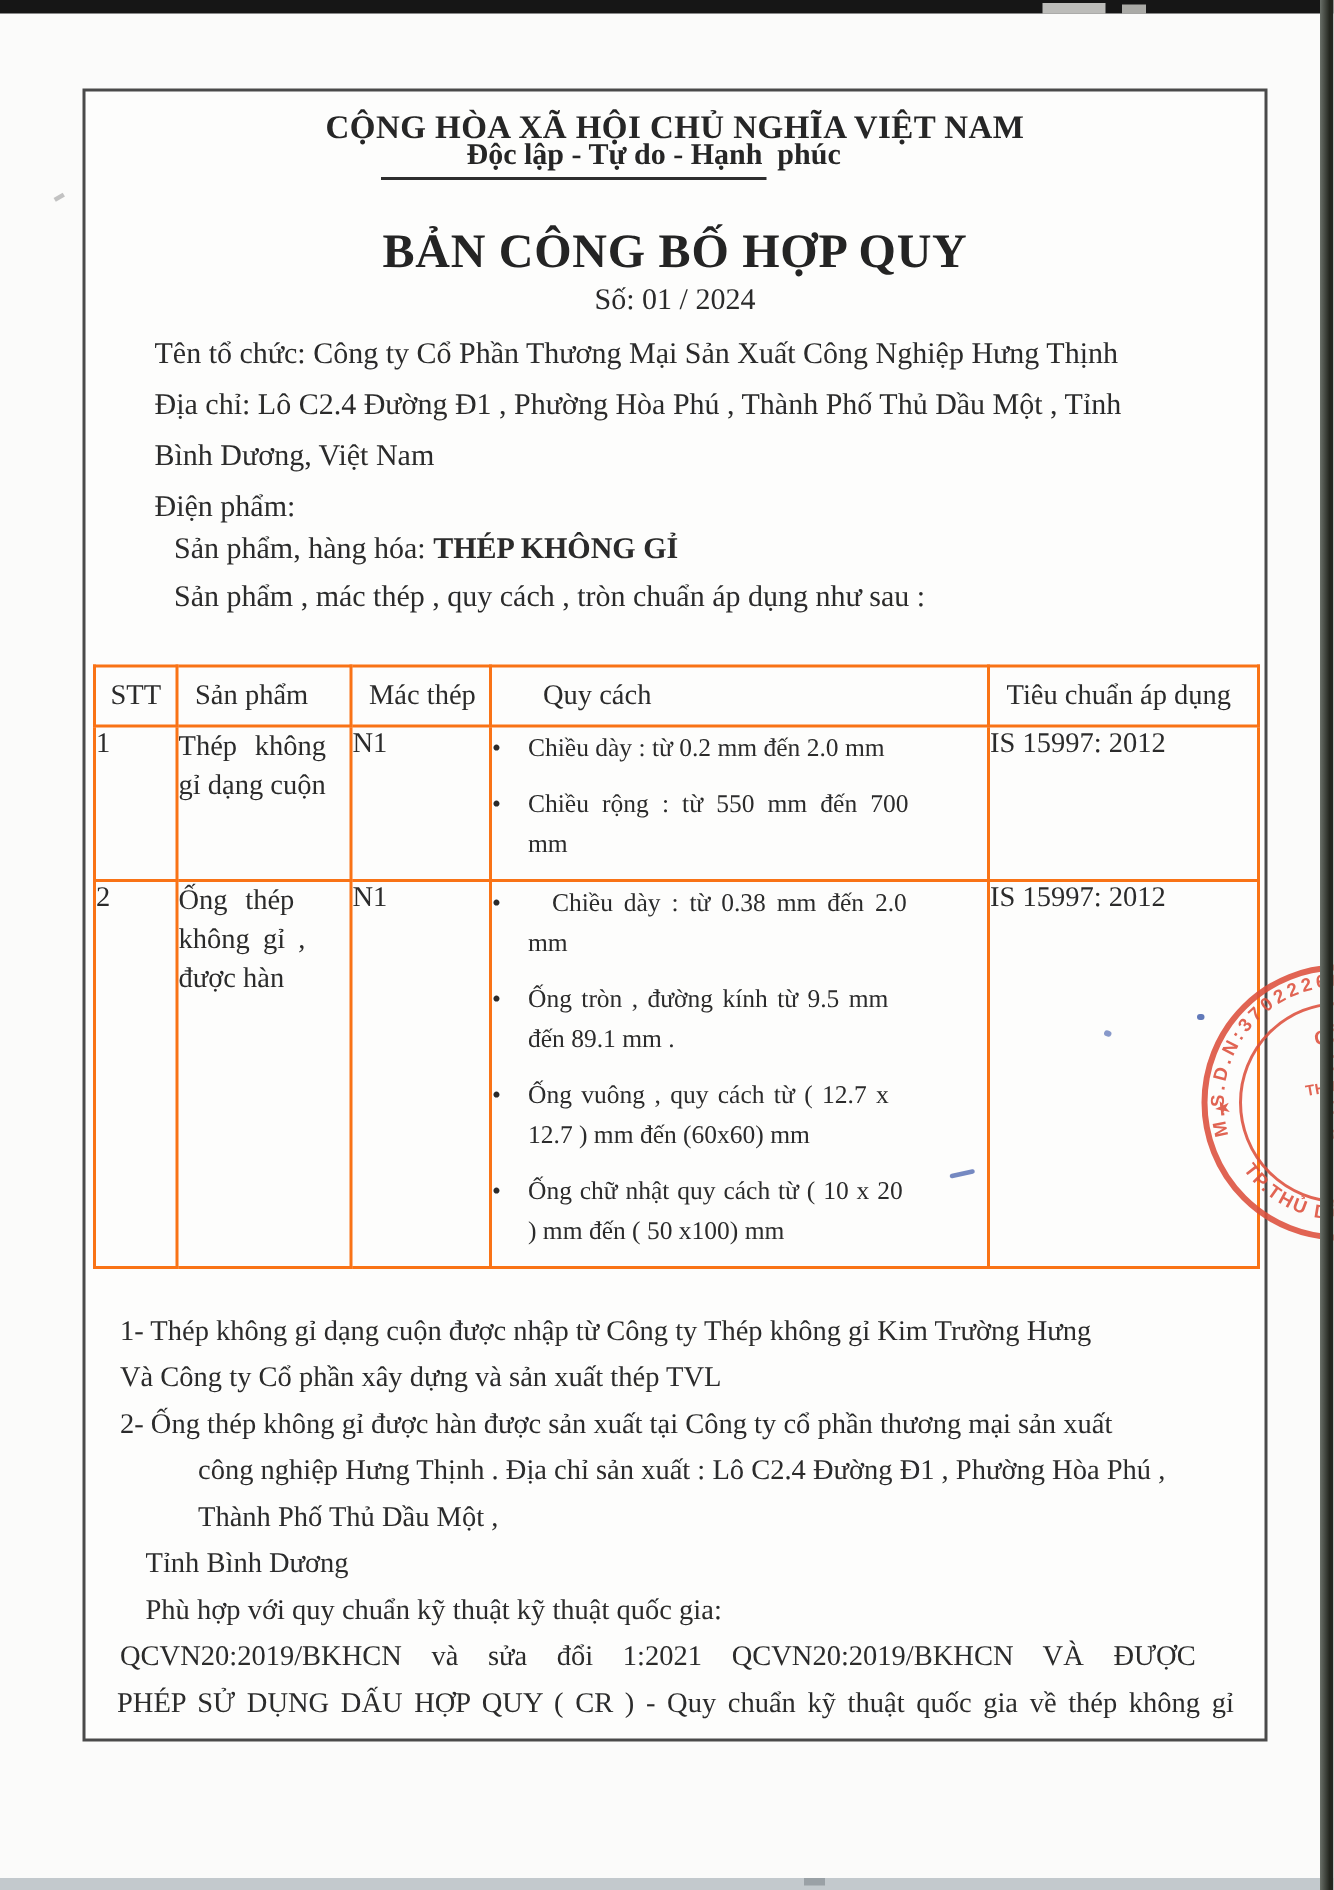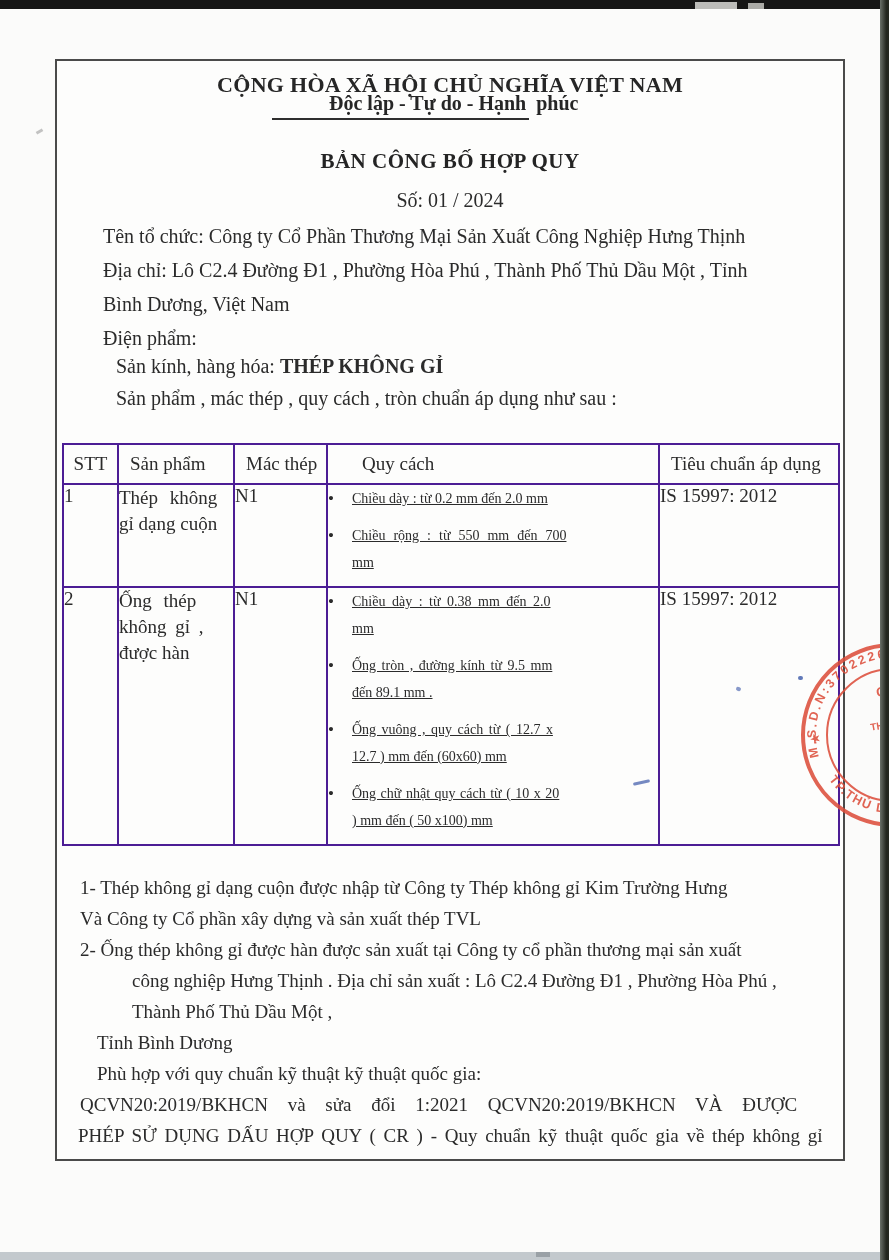--- a/index.html
+++ b/index.html
@@ -21,54 +21,54 @@
 
   
   .page{
     position:absolute;left:55px;top:59px;width:790px;height:1102px;
     border:2px solid #4a4a4a;background:#fdfdfc;box-sizing:border-box;z-index:10;
   }
   .abs{position:absolute;}
   .center{left:0;width:100%;text-align:center;}
 
   .nat1{top:11px;font-weight:bold;font-size:22px;letter-spacing:.3px;color:#262626;}
-  .nat2{left:215px;top:31px;font-weight:bold;font-size:20px;white-space:nowrap;color:#262626;}
+  .nat2{left:197px;top:31px;font-weight:bold;font-size:20px;white-space:nowrap;color:#262626;}
   .nat2 .u{display:inline-block;padding:0 3px 3px 57px;border-bottom:2.5px solid #2e2e2e;}
   .nat2 .rest{padding-left:7px;}
 
-  .doc-title{top:88px;font-weight:bold;font-size:21px;letter-spacing:.5px;color:#242424;}
+  .doc-title{top:88px;font-weight:bold;font-size:32px;letter-spacing:.5px;color:#242424;}
   .doc-number{top:128px;font-size:20px;}
 
   .info1{left:46px;top:158px;font-size:20px;line-height:34px;white-space:nowrap;}
   .info2{left:59px;top:289px;font-size:20px;line-height:32px;white-space:nowrap;}
   .bold{font-weight:bold;}
 
   
   table.spec{position:absolute;left:5px;top:382px;border-collapse:collapse;table-layout:fixed;width:776px;}
-  table.spec td,table.spec th{border:2px solid #4c1d95;vertical-align:top;font-weight:normal;
+  table.spec td,table.spec th{border:2px solid #f97316;vertical-align:top;font-weight:normal;
     font-size:19px;text-align:left;padding:0;color:#2b2b2b;}
   tr.hd{height:40px;}
   tr.r1{height:100px;}
   tr.r2{height:235px;}
   tr.hd th{vertical-align:middle;padding-left:11px;}
   tr.hd th.c{text-align:center;padding-left:0;}
   tr.hd th.qch{padding-left:34px;}
   td.stt{text-align:center;padding-top:11px;}
   td.sp{padding:10px 9px 0 10px;font-size:18px;line-height:26px;}
   td.sp .ws6{word-spacing:7px;}
   td.sp .ws4{word-spacing:4px;}
   td.mt{text-align:center;padding-top:11px;}
   td.qc{padding:11px 6px 0 34px;}
   .bi{display:flex;margin-bottom:10px;}
   .bi .dot{width:24px;flex:0 0 24px;font-size:17px;line-height:27px;}
-  .bi .bt{flex:1;font-size:14px;line-height:27px;text-decoration:underline;}
+  .bi .bt{flex:1;font-size:17px;line-height:27px;}
   .bl{white-space:nowrap;}
   .ws1{word-spacing:1px;}
   .ws2{word-spacing:2px;}
-  .ws3{word-spacing:3px;}
+  .ws3{word-spacing:3px;margin-left:16px;}
   .ws5{word-spacing:4.5px;}
   td.tc{padding:11px 4px 0 10px;}
 
   
   .notes{left:5px;top:811px;width:776px;font-size:19px;line-height:31px;color:#2b2b2b;}
   .nl{white-space:nowrap;}
   .ind-a{margin-left:18px;}
   .ind-b{margin-left:70px;}
   .ind-c{margin-left:35px;}
   .ind-0{margin-left:16px;}
@@ -115,21 +115,21 @@
   <div class="abs center doc-number">Số: 01 / 2024</div>
 
   <div class="abs info1">
     <div>Tên tổ chức: Công ty Cổ Phần Thương Mại Sản Xuất Công Nghiệp Hưng Thịnh</div>
     <div>Địa chỉ: Lô C2.4 Đường Đ1 , Phường Hòa Phú , Thành Phố Thủ Dầu Một , Tỉnh</div>
     <div>Bình Dương, Việt Nam</div>
     <div>Điện phẩm:</div>
   </div>
 
   <div class="abs info2">
-    <div><span>Sản kính, hàng hóa: </span><span class="bold">THÉP KHÔNG GỈ</span></div>
+    <div><span>Sản phẩm, hàng hóa: </span><span class="bold">THÉP KHÔNG GỈ</span></div>
     <div>Sản phẩm , mác thép , quy cách , tròn chuẩn áp dụng như sau :</div>
   </div>
 
   <table class="spec">
     <colgroup>
         <col style="width:55px">
         <col style="width:116px">
         <col style="width:93px">
         <col style="width:332px">
         <col style="width:180px">

